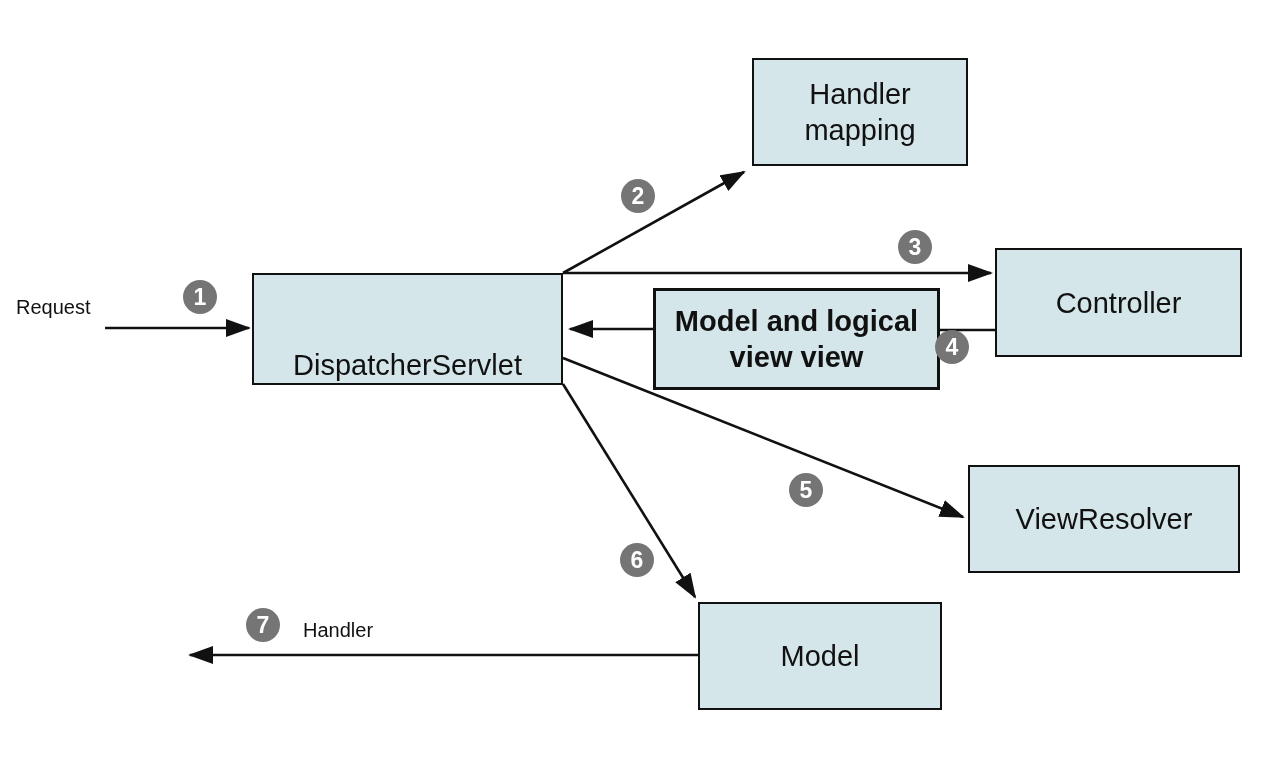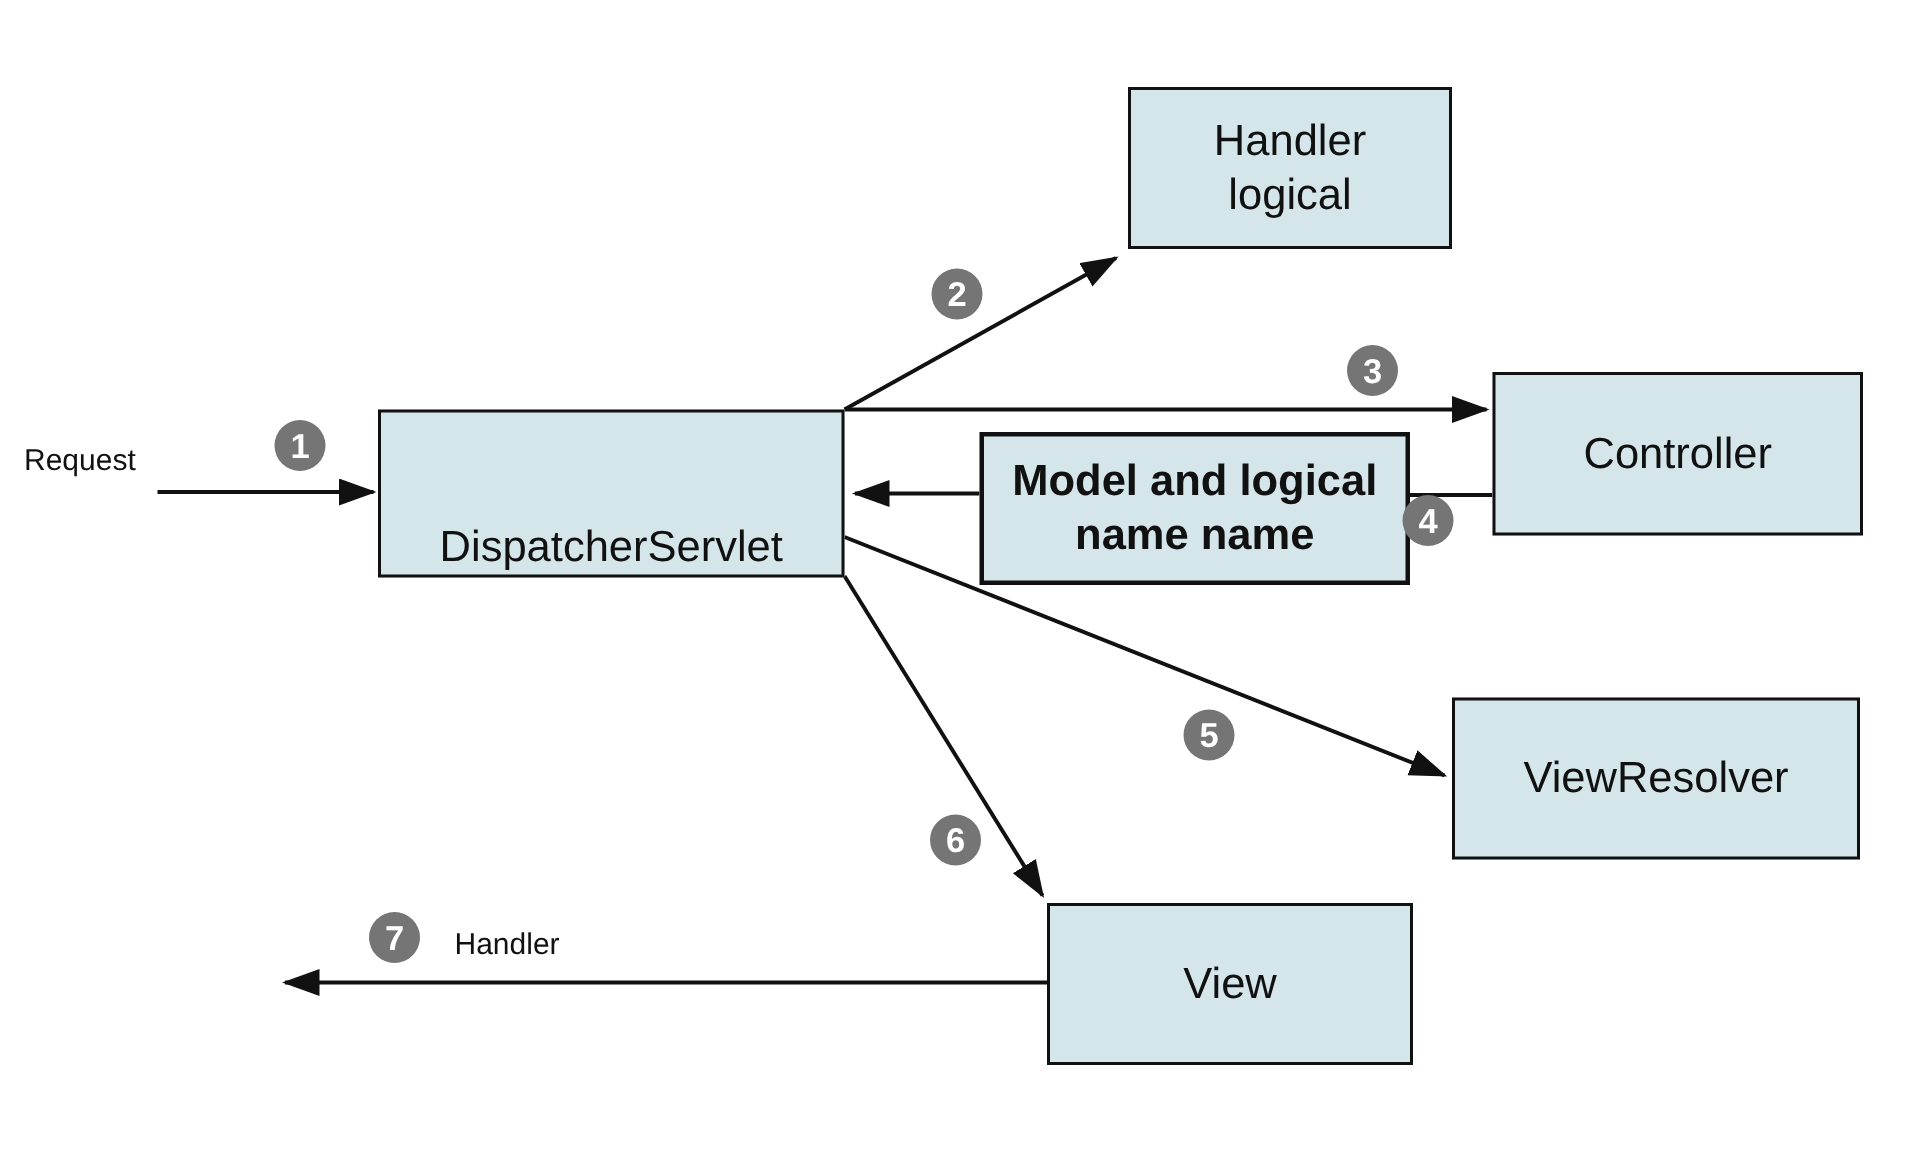--- a/index.html
+++ b/index.html
@@ -61,42 +61,42 @@
     <path class="wire" d="M563,273 L991,273" marker-end="url(#ah)"></path>
     <path class="wire" d="M995,330 L940,330"></path>
     <path class="wire" d="M653,329 L570,329" marker-end="url(#ah)"></path>
     <path class="wire" d="M563,358 L963,517" marker-end="url(#ah)"></path>
     <path class="wire" d="M563,384 L695,597" marker-end="url(#ah)"></path>
     <path class="wire" d="M700,655 L190,655" marker-end="url(#ah)"></path>
   </svg>
 
   <div class="box" id="box-handler-mapping">
     <div>Handler</div>
-    <div>logical</div>
+    <div>mapping</div>
   </div>
 
   <div class="box" id="box-dispatcher">
     <div>DispatcherServlet</div>
   </div>
 
   <div class="box thick" id="box-model">
     <div>Model and logical</div>
-    <div>name name</div>
+    <div>view view</div>
   </div>
 
   <div class="box" id="box-viewresolver">
     <div>ViewResolver</div>
   </div>
 
   <div class="box" id="box-controller">
     <div>Controller</div>
   </div>
 
   <div class="box" id="box-view">
-    <div>View</div>
+    <div>Model</div>
   </div>
 
   <div class="flow-label" id="lbl-request">Request</div>
   <div class="flow-label" id="lbl-response">Handler</div>
 
   <div class="badge" id="badge-1">1</div>
   <div class="badge" id="badge-2">2</div>
   <div class="badge" id="badge-3">3</div>
   <div class="badge" id="badge-4">4</div>
   <div class="badge" id="badge-5">5</div>

